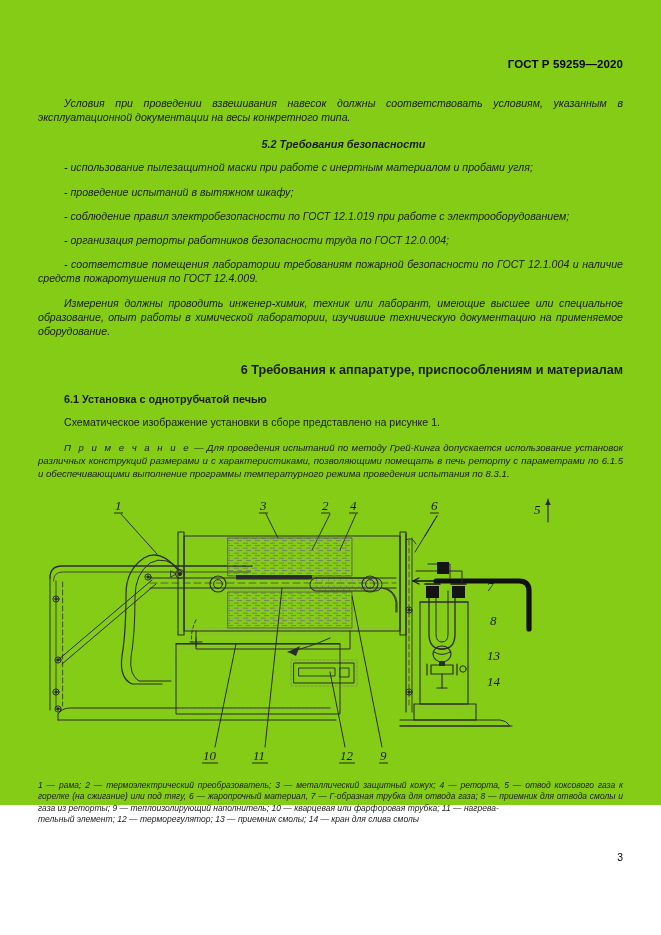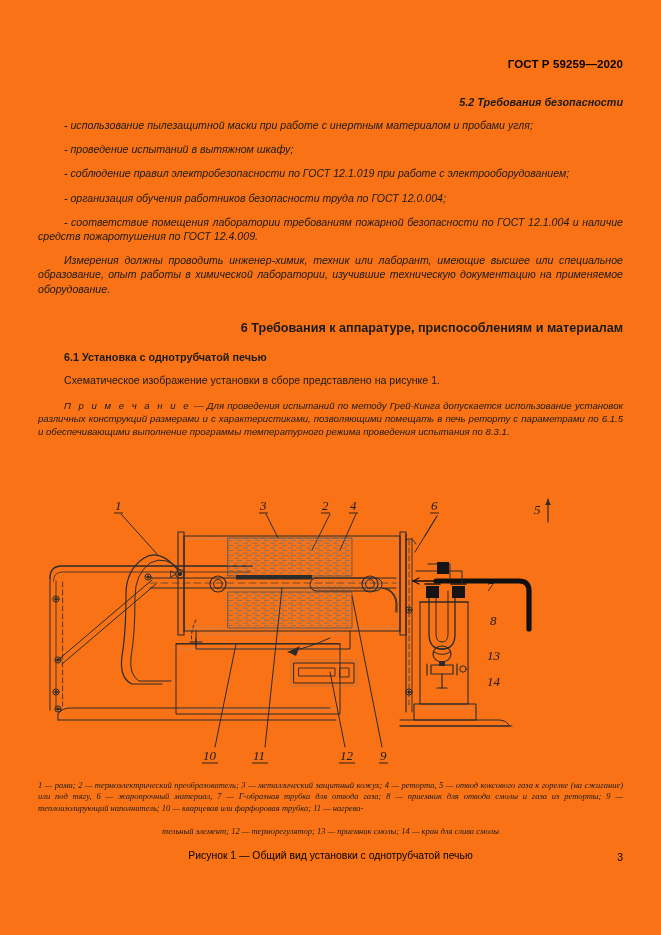--- a/index.html
+++ b/index.html
@@ -12,22 +12,22 @@
     height: 935px;
     position: relative;
     font-family: "Liberation Sans", sans-serif;
     color: #1a1a1a;
     overflow: hidden;
   }
   .page {
     position: absolute;
     left: 0; top: 0;
     width: 661px;
-    height: 935px;
-    background: #f97316;
+    height: 805px;
+    background: #84cc16;
   }
   .content {
     position: absolute;
     left: 38px;
     top: 58px;
     width: 585px;
   }
   .header-std {
     text-align: right;
     font-weight: bold;
@@ -50,21 +50,21 @@
     margin: 0 0 10px 0;
     text-align: justify;
     text-indent: 26px;
   }
   h3.sub-head {
     font-style: italic;
     font-weight: bold;
     font-size: 10.8px;
     margin: 14px 0 10px 0;
     text-indent: 26px;
-    text-align: right;
+    text-align: center;
   }
   h2.sec-head {
     font-weight: bold;
     font-size: 12.6px;
     margin: 25px 0 16px 0;
     text-indent: 26px;
     text-align: right;
   }
   h3.sub-head-roman {
     font-weight: bold;
@@ -97,23 +97,22 @@
     height: 282px;
   }
   .fig-canvas svg { display:block; }
   .fig-legend {
     margin: 6px 38px 0 38px;
     font-style: italic;
     font-size: 8.5px;
     line-height: 11.4px;
     text-align: justify;
     color: #1a1a1a;
-    font-family: Liberation Serif, serif;
-  }
-  .fig-legend .lastline { text-align: center; display:block;margin-top:12px; }
+  }
+  .fig-legend .lastline { text-align: left; display:block; }
   .fig-caption {
     margin-top: 12px;
     text-align: center;
     font-size: 10.4px;
     font-style: normal;
     color: #000;
   }
   .page-number {
     position: absolute;
     right: 38px;
@@ -124,32 +123,33 @@
 </style>
 </head>
 <body>
 
 <div class="page">
 
   <div class="content">
 
     <div class="header-std">ГОСТ Р 59259—2020</div>
 
+    <p class="body-italic">Условия при проведении взвешивания навесок должны соответствовать условиям, указанным в эксплуатационной документации на весы конкретного типа.</p>
 
     <h3 class="sub-head">5.2  Требования безопасности</h3>
 
 
 
     <p class="body-italic">- использование пылезащитной маски при работе с инертным материалом и пробами угля;</p>
 
     <p class="body-italic">- проведение испытаний в вытяжном шкафу;</p>
 
     <p class="body-italic">- соблюдение правил электробезопасности по ГОСТ 12.1.019 при работе с электрооборудованием;</p>
 
-    <p class="body-italic">- организация обучения работников безопасности труда по ГОСТ 12.0.004;</p>
+    <p class="body-italic">- организация реторты работников безопасности труда по ГОСТ 12.0.004;</p>
 
     <p class="body-italic">- соответствие помещения лаборатории требованиям пожарной безопасности по ГОСТ 12.1.004 и наличие средств пожаротушения по ГОСТ 12.4.009.</p>
 
 
     <p class="body-italic">Измерения должны проводить инженер-химик, техник или лаборант, имеющие высшее или специальное образование, опыт работы в химической лаборатории, изучившие техническую документацию на применяемое оборудование.</p>
 
     <h2 class="sec-head">6  Требования к аппаратуре, приспособлениям и материалам</h2>
 
     <h3 class="sub-head-roman">6.1  Установка с однотрубчатой печью</h3>
 
@@ -357,19 +357,18 @@
           </g>
         </g>
       </svg>
     </div>
 
     <div class="fig-legend">
       <span>1 — рама; 2 — термоэлектрический преобразователь; 3 — металлический защитный кожух; 4 — реторта, 5 — отвод коксового газа к горелке (на сжигание) или под тягу, 6 — жаропрочный материал, 7 — Г-образная трубка для отвода газа; 8 — приемник для отвода смолы и газа из реторты; 9 — теплоизолирующий наполнитель; 10 — кварцевая или фарфоровая трубка; 11 — нагрева-</span>
       <span class="lastline">тельный элемент; 12 — терморегулятор; 13 — приемник смолы; 14 — кран для слива смолы</span>
     </div>
 
-    <div class="fig-caption">Рисунок 1 — Общий вид установки с однотрубчатой печью</div>
 
   </div>
 
   <div class="page-number">3</div>
 
 </div>
 
 </body></html>

